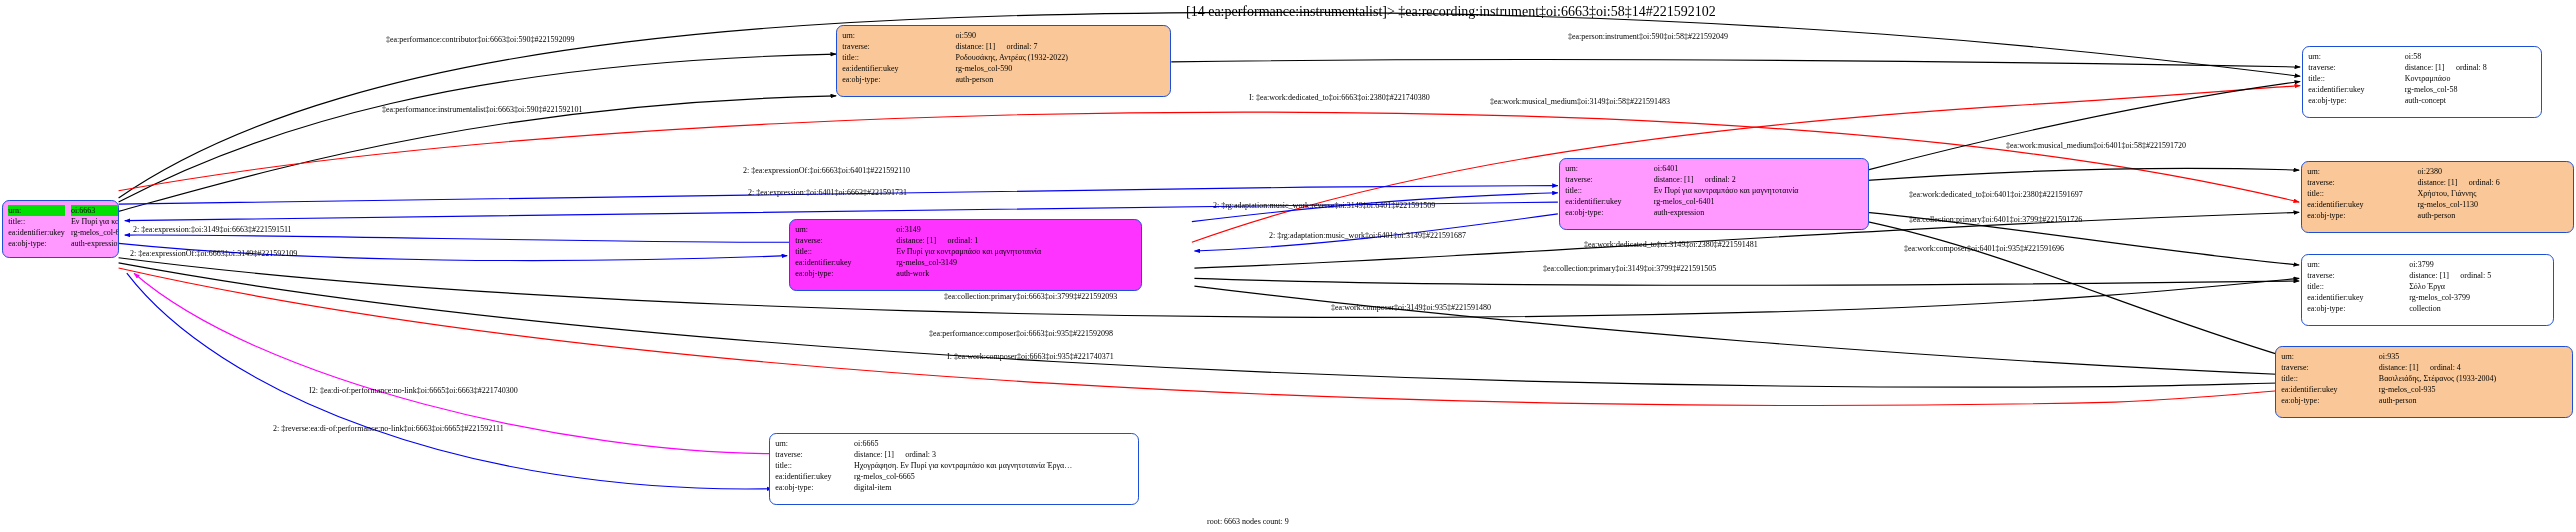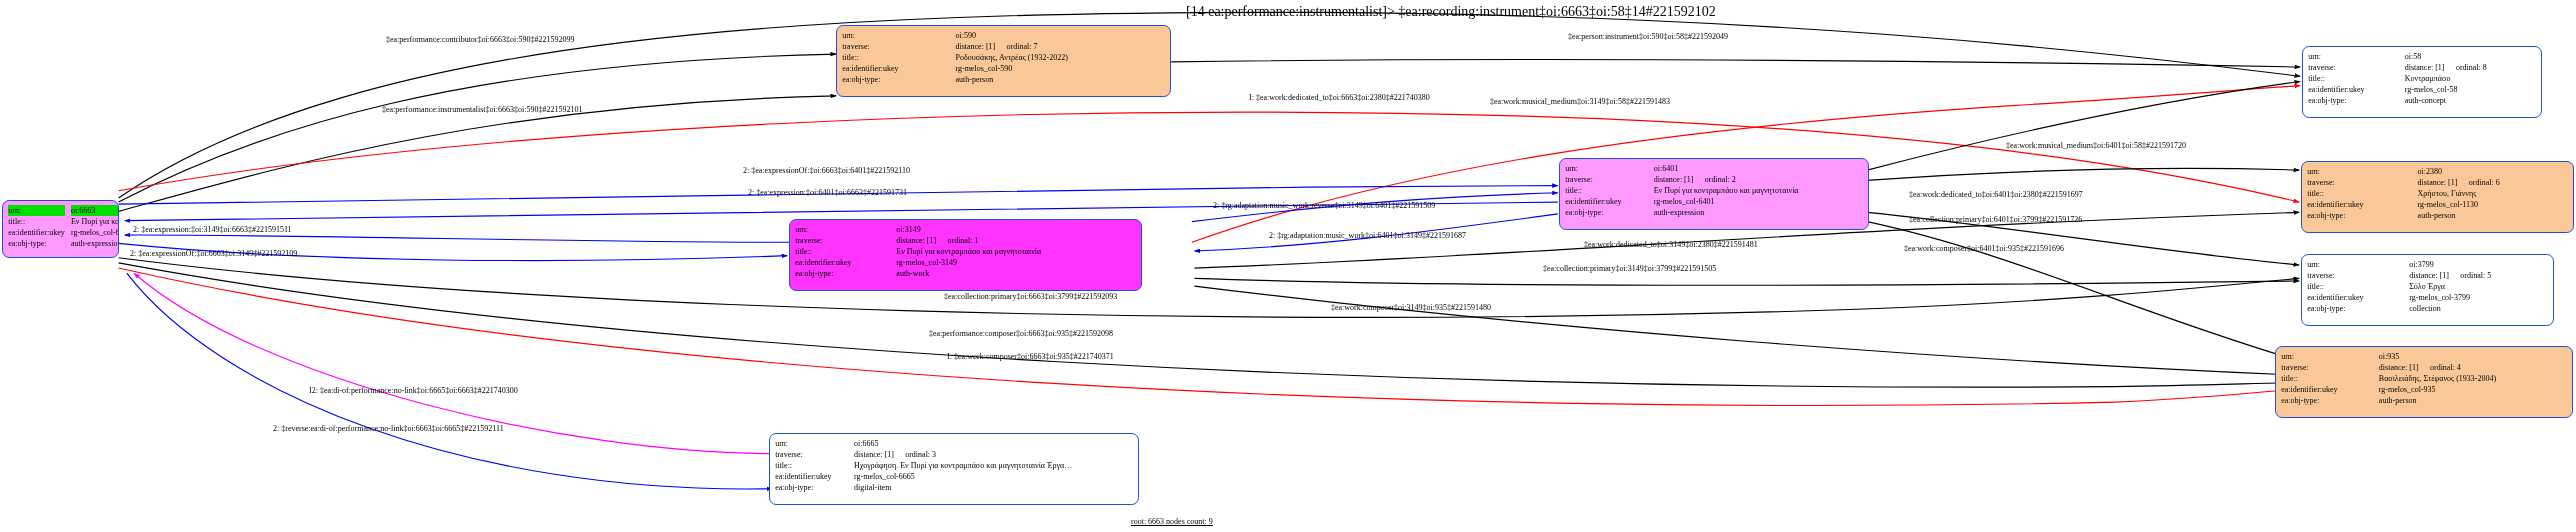--- a/index.html
+++ b/index.html
@@ -419,16 +419,16 @@
   <div class="edge-label" style="left:1904px; top:245px;">‡ea:work:composer‡oi:6401‡oi:935‡#221591696</div>
   <div class="edge-label" style="left:1543px; top:265px;">‡ea:collection:primary‡oi:3149‡oi:3799‡#221591505</div>
   <div class="edge-label" style="left:944px; top:293px;">‡ea:collection:primary‡oi:6663‡oi:3799‡#221592093</div>
   <div class="edge-label" style="left:1331px; top:304px;">‡ea:work:composer‡oi:3149‡oi:935‡#221591480</div>
   <div class="edge-label" style="left:929px; top:330px;">‡ea:performance:composer‡oi:6663‡oi:935‡#221592098</div>
   <div class="edge-label" style="left:947px; top:353px;">I: ‡ea:work:composer‡oi:6663‡oi:935‡#221740371</div>
 
   <div class="edge-label" style="left:309px;  top:387px;">I2: ‡ea:di-of:performance:no-link‡oi:6665‡oi:6663‡#221740300</div>
   <div class="edge-label" style="left:273px; top:425px;">2: ‡reverse:ea:di-of:performance:no-link‡oi:6663‡oi:6665‡#221592111</div>
 
-  <div class="footer" style="left:1131px; top:517px;text-decoration:underline;">root: 6663 nodes count: 9</div>
+  <div class="footer" style="left:1207px; top:517px;">root: 6663 nodes count: 9</div>
 
 </div>
 
 
 </body></html>

